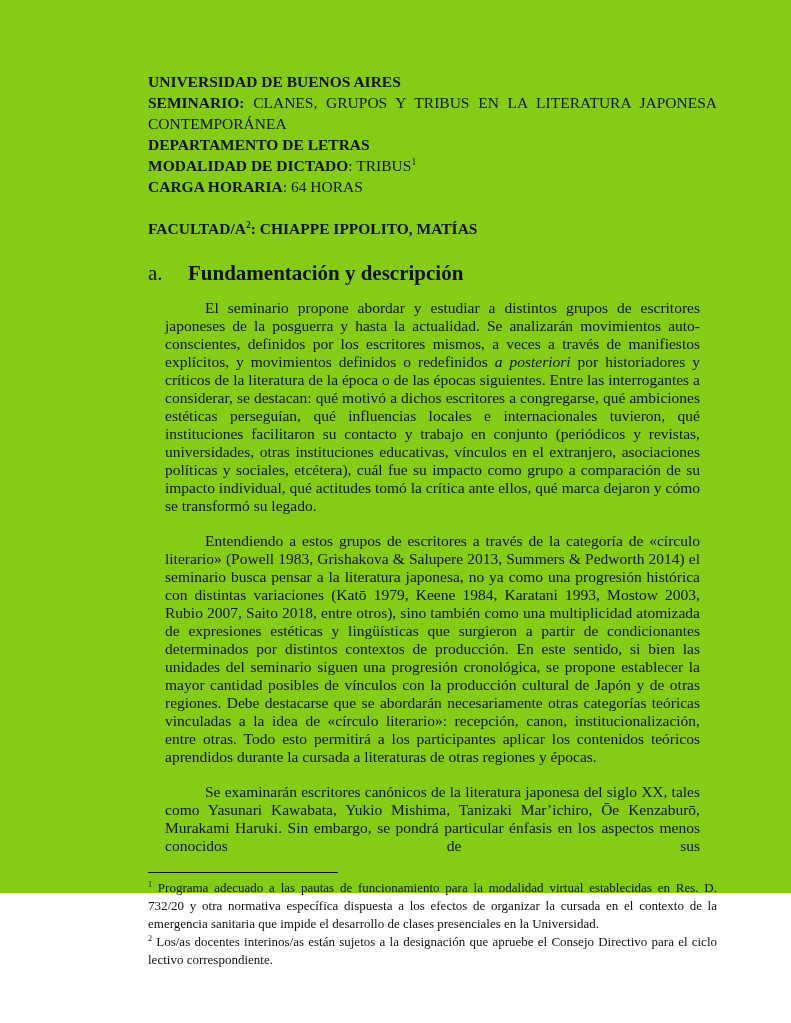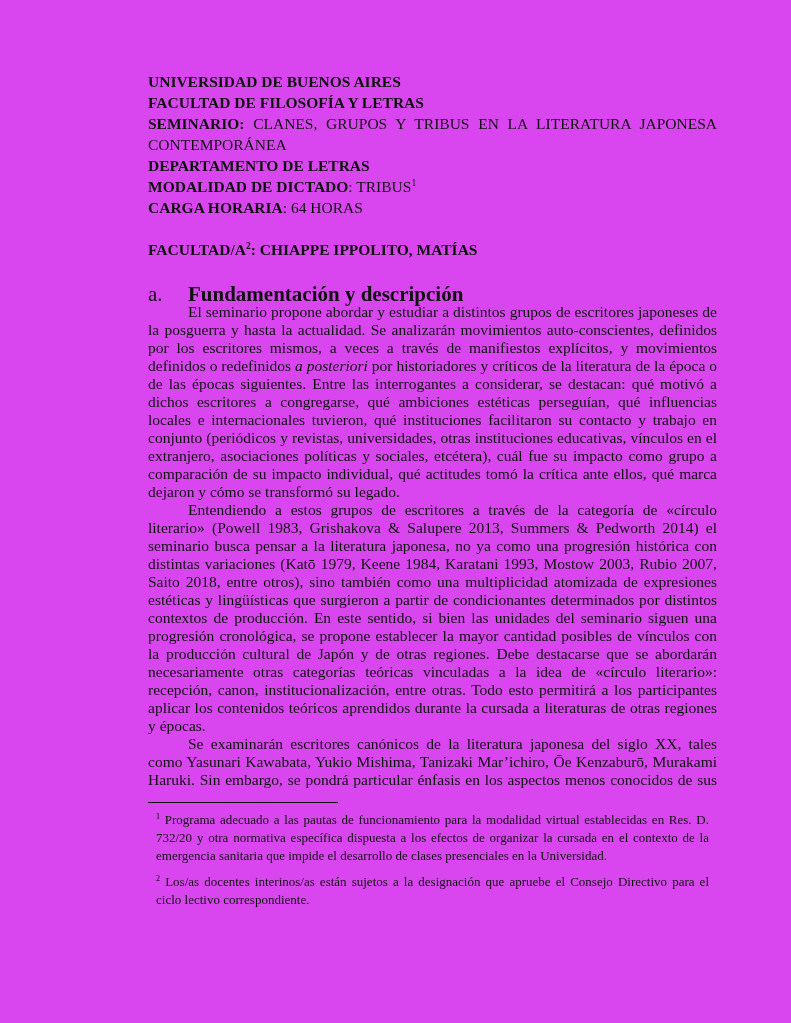--- a/index.html
+++ b/index.html
@@ -10,23 +10,23 @@
   body {
     width: 791px;
     height: 1023px;
     overflow: hidden;
     color: #111111;
     font-family: "Liberation Serif", "DejaVu Serif", serif;
   }
   .page {
     box-sizing: border-box;
     width: 791px;
-    height: 1023px;
+    height: 893px;
     padding: 71px 74px 0 148px;
-    background: #d946ef;
+    background: #84cc16;
   }
   
   .hline {
     margin: 0;
     font-size: 15.5px;
     line-height: 21px;
   }
   .hline b { font-weight: bold; }
   .justify { text-align: justify; }
   .spacer-line { height: 21px; }
@@ -43,49 +43,48 @@
     line-height: 18px;
   }
   .section-marker {
     display: inline-block;
     width: 40px;
     font-weight: normal;
   }
   .section-title { font-weight: bold; }
   
   .body-p {
-    margin: 0;
+    margin: 17px;
     font-size: 15.5px;
     line-height: 18px;
     text-align: justify;
     text-indent: 40px;
   }
   .body-p .italic { font-style: italic; }
   .p-last { text-align-last: justify; }
   
   .footnote-separator {
     width: 190px;
     border: none;
     border-top: 1px solid #111111;
     margin: 13px 0 6px 0;
   }
   .footnote {
-    margin: 8px;
+    margin: 0;
     font-size: 13px;
     line-height: 18px;
     text-align: justify;
   }
 </style>
 </head>
 <body>
 
 <div class="page">
 
   <p class="hline"><b>UNIVERSIDAD DE BUENOS AIRES</b></p>
-  <p class="hline"><b>FACULTAD DE FILOSOFÍA Y LETRAS</b></p>
   <p class="hline justify"><b>SEMINARIO:</b> <span>CLANES, GRUPOS Y TRIBUS EN LA LITERATURA JAPONESA CONTEMPORÁNEA</span></p>
   <p class="hline"><b>DEPARTAMENTO DE LETRAS</b></p>
   <p class="hline"><b>MODALIDAD DE DICTADO</b><span>: TRIBUS</span><sup class="fnref">1</sup></p>
   <p class="hline"><b>CARGA HORARIA</b><span>: 64 HORAS</span></p>
 
   <div class="spacer-line"></div>
 
   <p class="hline"><b><span>FACULTAD/A</span><sup class="fnref">2</sup><span>: CHIAPPE IPPOLITO, MATÍAS</span></b></p>
 
   <div class="spacer-section"></div>

